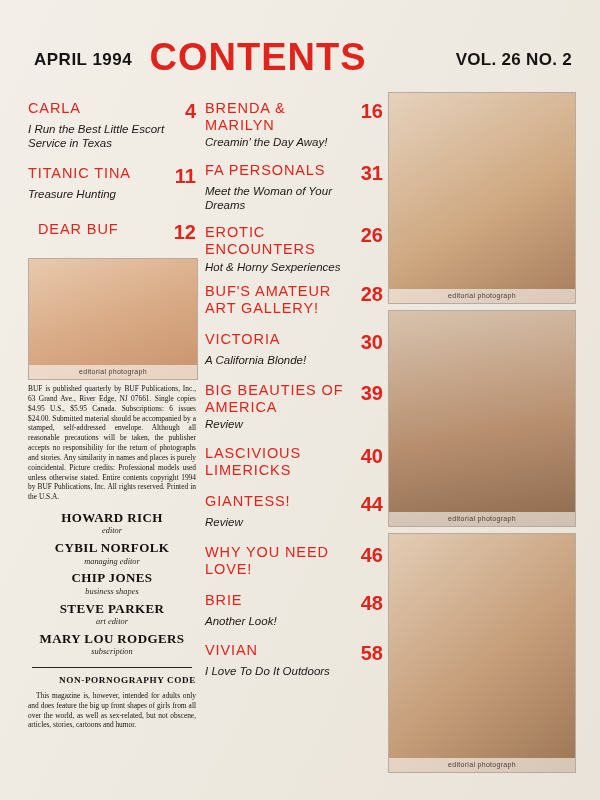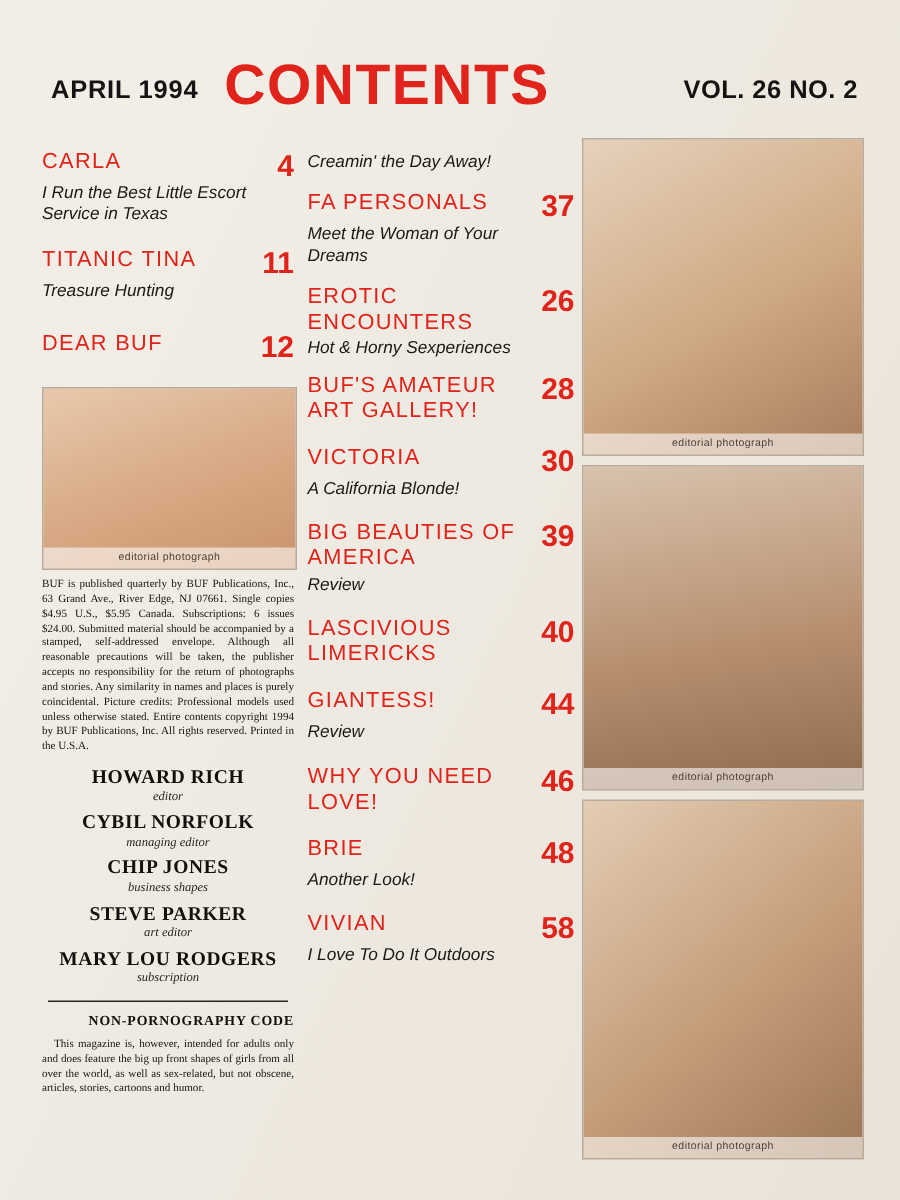--- a/index.html
+++ b/index.html
@@ -207,39 +207,43 @@
     </div>
 
     <div class="toc-entry" style="margin-top:14px;">
       <div class="toc-row">
         <div class="toc-title">TITANIC TINA</div>
         <div class="toc-page">11</div>
       </div>
       <div class="toc-sub">Treasure Hunting</div>
     </div>
 
-    <div class="toc-entry" style="margin-top:20px;">
+    <div class="toc-entry" style="margin-top:20px;margin-left:10px;">
       <div class="toc-row">
         <div class="toc-title">DEAR BUF</div>
         <div class="toc-page">12</div>
       </div>
     </div>
 
   </div>
 
   <div class="col col-mid">
 
     <div class="toc-entry">
+      <div class="toc-row">
+        <div class="toc-title">BRENDA &amp; MARILYN</div>
+        <div class="toc-page">16</div>
+      </div>
       <div class="toc-sub">Creamin' the Day Away!</div>
     </div>
 
     <div class="toc-entry" style="margin-top:12px;">
       <div class="toc-row">
         <div class="toc-title">FA PERSONALS</div>
-        <div class="toc-page">37</div>
+        <div class="toc-page">31</div>
       </div>
       <div class="toc-sub">Meet the Woman of Your Dreams</div>
     </div>
 
     <div class="toc-entry" style="margin-top:12px;">
       <div class="toc-row">
         <div class="toc-title">EROTIC ENCOUNTERS</div>
         <div class="toc-page">26</div>
       </div>
       <div class="toc-sub">Hot &amp; Horny Sexperiences</div>

